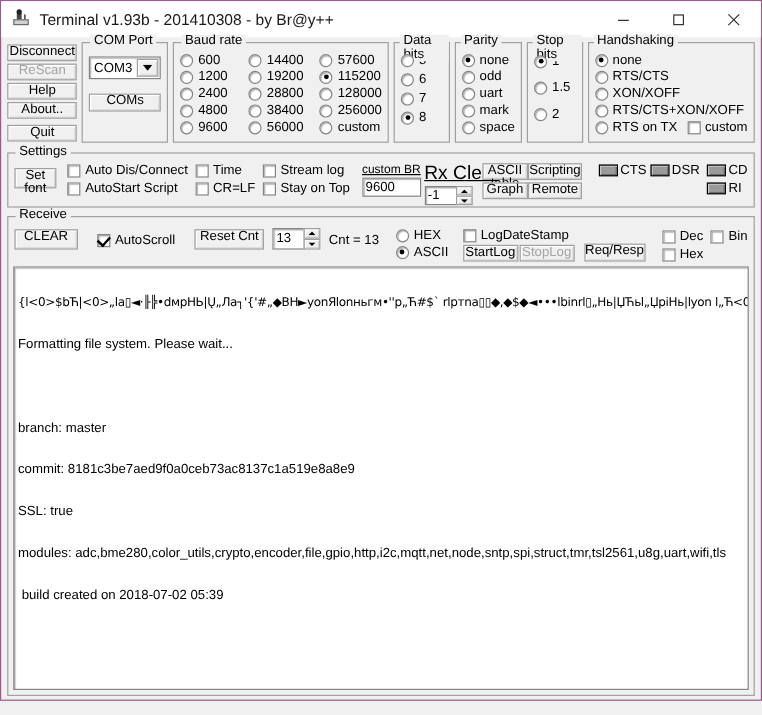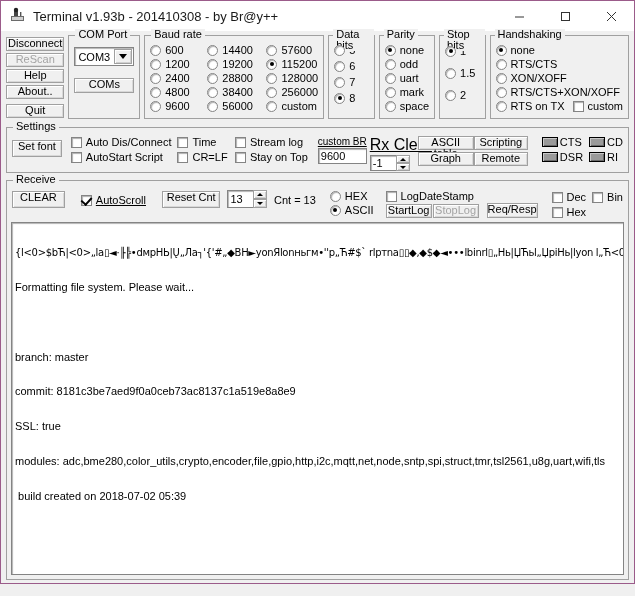--- a/index.html
+++ b/index.html
@@ -451,21 +451,21 @@
         </div>
         <div style="display:flex;flex-direction:column;gap:2px;margin-right:14px;width:60px;">
           <div class="btn" style="height:14px;">
               <span>Scripting</span>
             </div>
           <div class="btn" style="height:14px;">
               <span>Remote</span>
             </div>
         </div>
 
-        <div style="display:flex;flex-direction:column;gap:3px;margin-right:6px;">
+        <div style="display:flex;flex-direction:row;gap:3px;margin-right:6px;">
           <span class="led">
               <span class="ledbox">
                 <i></i>
               </span>
               <span>CTS</span>
             </span>
           <span class="led">
               <span class="ledbox">
                 <i></i>
               </span>
@@ -489,21 +489,21 @@
       </div>
     </div>
 
     <div class="group" style="flex:1;display:flex;flex-direction:column;margin-top:4px;min-height:0;">
       <span class="glabel">Receive</span>
       <div class="group-body" style="padding-top:8px;display:flex;align-items:flex-start;flex:none;">
         <div class="btn" style="width:56px;height:17px;margin-right:16px;margin-top:2px;">
             <span>CLEAR</span>
           </div>
 
-        <div class="check" style="margin-right:16px;margin-top:5px;text-decoration:underline;">
+        <div class="check" style="margin-right:16px;margin-top:5px;">
           <span class="cbox on"></span>
           <span>AutoScroll</span>
         </div>
 
         <div class="btn" style="width:62px;height:17px;margin-right:7px;margin-top:2px;">
             <span>Reset Cnt</span>
           </div>
 
         <div class="spin" style="height:18px;width:42px;margin-right:7px;margin-top:1px;">
           <div class="tin" style="flex:1;">

